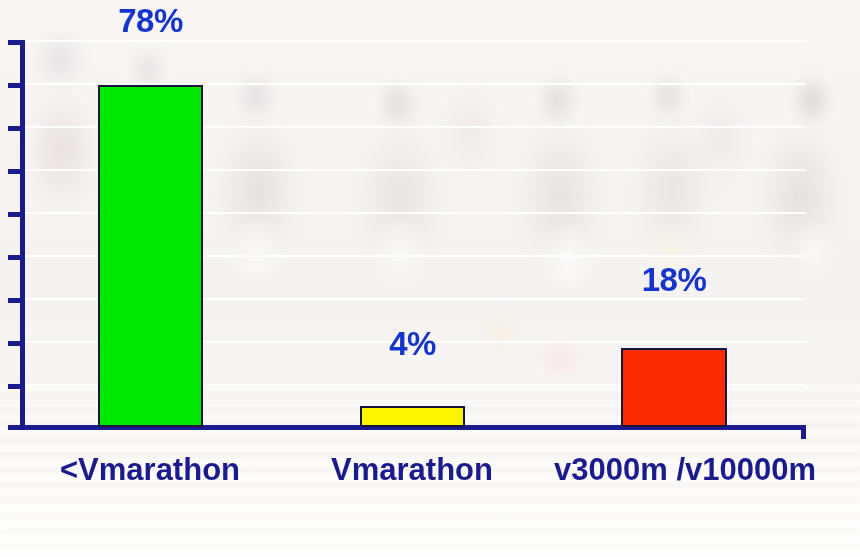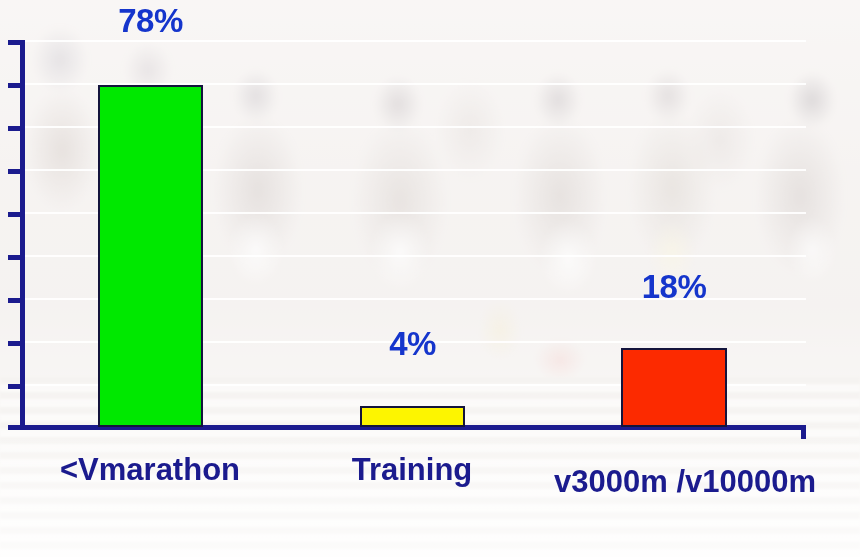--- a/index.html
+++ b/index.html
@@ -248,21 +248,21 @@
 
     <div class="x-axis-line"></div>
     <div class="x-axis-endcap"></div>
 
     <div class="bar" style="left:98px; top:85px; width:105px; height:342px; background:#00e800;"></div>
     <div class="bar" style="left:360px; top:406px; width:105px; height:21px; background:#fdf500;"></div>
     <div class="bar" style="left:621px; top:348px; width:106px; height:79px; background:#fc2a00;"></div>
 
     <div class="value-label" style="left:98px; top:2px; width:105px;">78%</div>
     <div class="value-label" style="left:360px; top:325px; width:105px;">4%</div>
-    <div class="value-label" style="left:621px; top:268px; width:106px;">18%</div>
+    <div class="value-label" style="left:621px; top:261px; width:106px;">18%</div>
 
     <div class="cat-label" style="left:30px; width:240px;">&lt;Vmarathon</div>
-    <div class="cat-label" style="left:292px; width:240px;">Training</div>
-    <div class="cat-label" style="left:554px; width:240px;margin-top:12px;">v3000m /v10000m</div>
+    <div class="cat-label" style="left:292px; width:240px;">Vmarathon</div>
+    <div class="cat-label" style="left:554px; width:240px;">v3000m /v10000m</div>
 
 
   </div>
 </div>
 
 </body></html>

